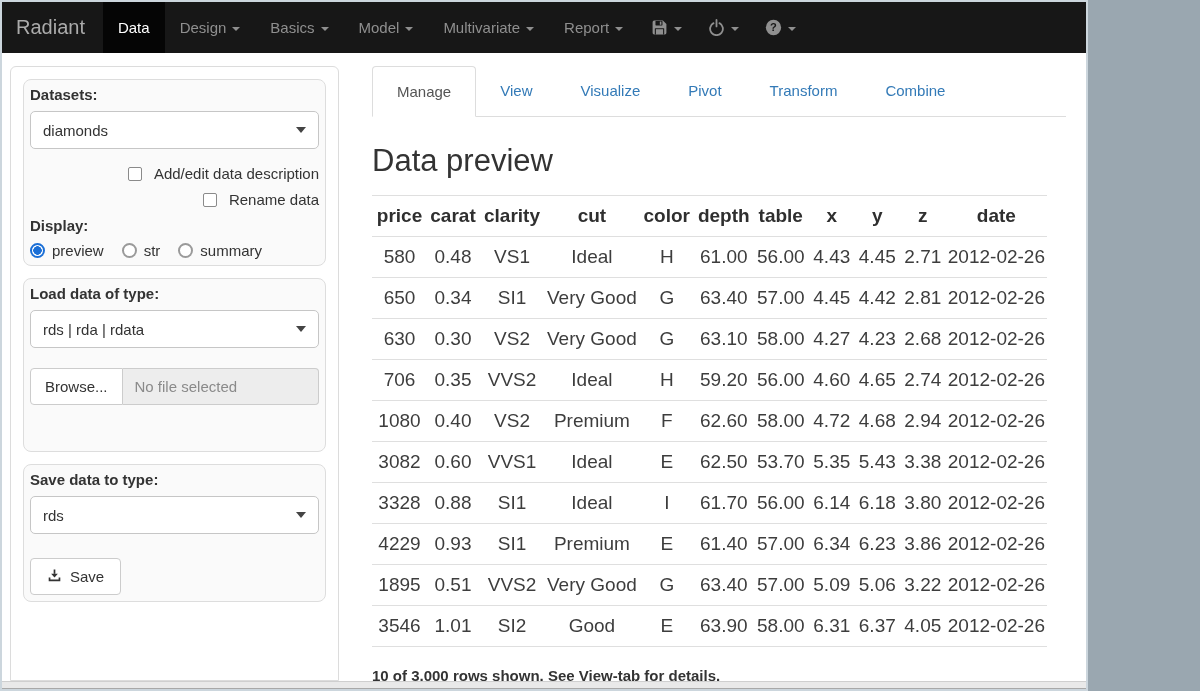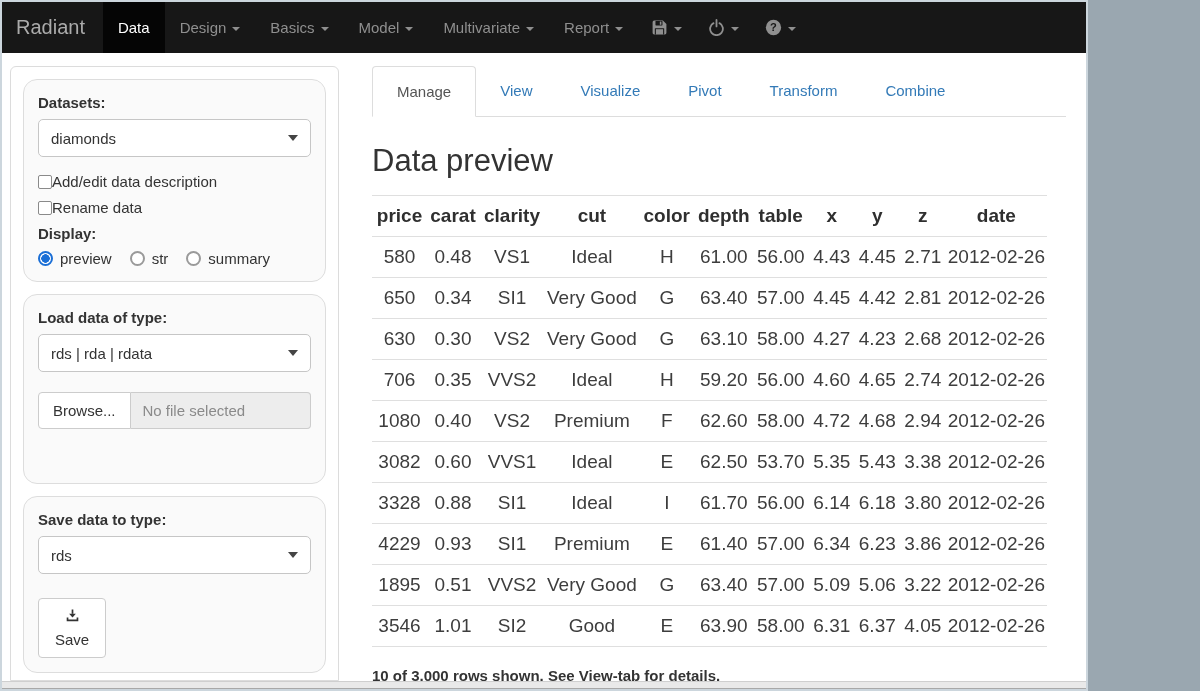--- a/index.html
+++ b/index.html
@@ -31,58 +31,58 @@
 
   
   .layout { display:flex; height:628px; padding-top:13px; background:#fff; overflow:hidden; }
 
   
   .sidebar {
     width:329px; min-width:329px; margin-left:8px; border:1px solid #dcdcdc;
     border-radius:6px 6px 0 0; padding-top:12px; overflow:hidden; background:#fff;
   }
   .well {
-    background:#fafafa; border:1px solid #ddd; border-radius:14px;
-    margin:0 12px 12px 12px; padding:14px;
+    background:#fafafa; border:1px solid #ddd; border-radius:8px;
+    margin:0 12px 12px 12px; padding:6px;
   }
   .ctl-label { font-weight:bold; font-size:15px; color:#333; margin-bottom:8px; }
   .select {
     height:38px; background:#fff; border:1px solid #c6c6c6; border-radius:5px;
     display:flex; align-items:center; justify-content:space-between;
     padding:0 12px; font-size:15px; color:#333; cursor:pointer; margin-bottom:4px;
   }
   .sel-caret {
     width:0; height:0; border-left:5px solid transparent; border-right:5px solid transparent;
     border-top:6px solid #444;
   }
   .chk-group { margin-top:16px; }
-  .chk { display:flex; align-items:center; gap:0; font-size:15px; color:#333; margin:0 0 9px 0; cursor:pointer; }
+  .chk { display:flex; align-items:center; gap:12px; font-size:15px; color:#333; margin:0 0 9px 0; cursor:pointer;justify-content:flex-end; }
   .box { width:14px; height:14px; border:1.5px solid #8a8a8a; border-radius:2px; background:#fff; flex:none; }
   .radio-row { display:flex; gap:18px; margin-top:8px; }
   .radio-opt { display:flex; align-items:center; gap:7px; font-size:15px; color:#333; cursor:pointer; }
   .rdot { width:15px; height:15px; border-radius:50%; border:2px solid #9a9a9a; background:#fff; flex:none; }
   .rdot.sel {
     border-color:#1b6fd6;
     background:radial-gradient(circle at center, #1b6fd6 0, #1b6fd6 4px, #fff 4.5px);
   }
   .file-row { display:flex; margin-top:20px; }
   .browse-btn {
     background:#fff; border:1px solid #ccc; border-radius:4px 0 0 4px;
     padding:9px 14px; font-size:15px; color:#333; cursor:pointer; white-space:nowrap;
   }
   .file-status {
     flex:1; background:#ededed; border:1px solid #ccc; border-left:none;
     border-radius:0 4px 4px 0; padding:9px 12px; font-size:15px; color:#8a8a8a;
     white-space:nowrap; overflow:hidden;
   }
   .load-spacer { height:40px; }
   .save-btn {
-    display:inline-flex; align-items:center; gap:8px; background:#fff;
+    display:inline-flex; align-items:flex-start; gap:8px; background:#fff;
     border:1px solid #ccc; border-radius:4px; padding:9px 16px;
-    font-size:15px; color:#333; cursor:pointer; margin-top:20px;flex-direction:column;
+    font-size:15px; color:#333; cursor:pointer; margin-top:20px;
   }
 
   
   .main { flex:1; padding:0 20px 0 33px; overflow:hidden; }
   .tabs { display:flex; border-bottom:1px solid #ddd; }
   .tab { padding:16px 24px; font-size:15px; color:#337ab7; cursor:pointer; }
   .tab.active {
     background:#fff; border:1px solid #ddd; border-bottom-color:#fff;
     border-radius:4px 4px 0 0; color:#555; margin-bottom:-1px;
   }

